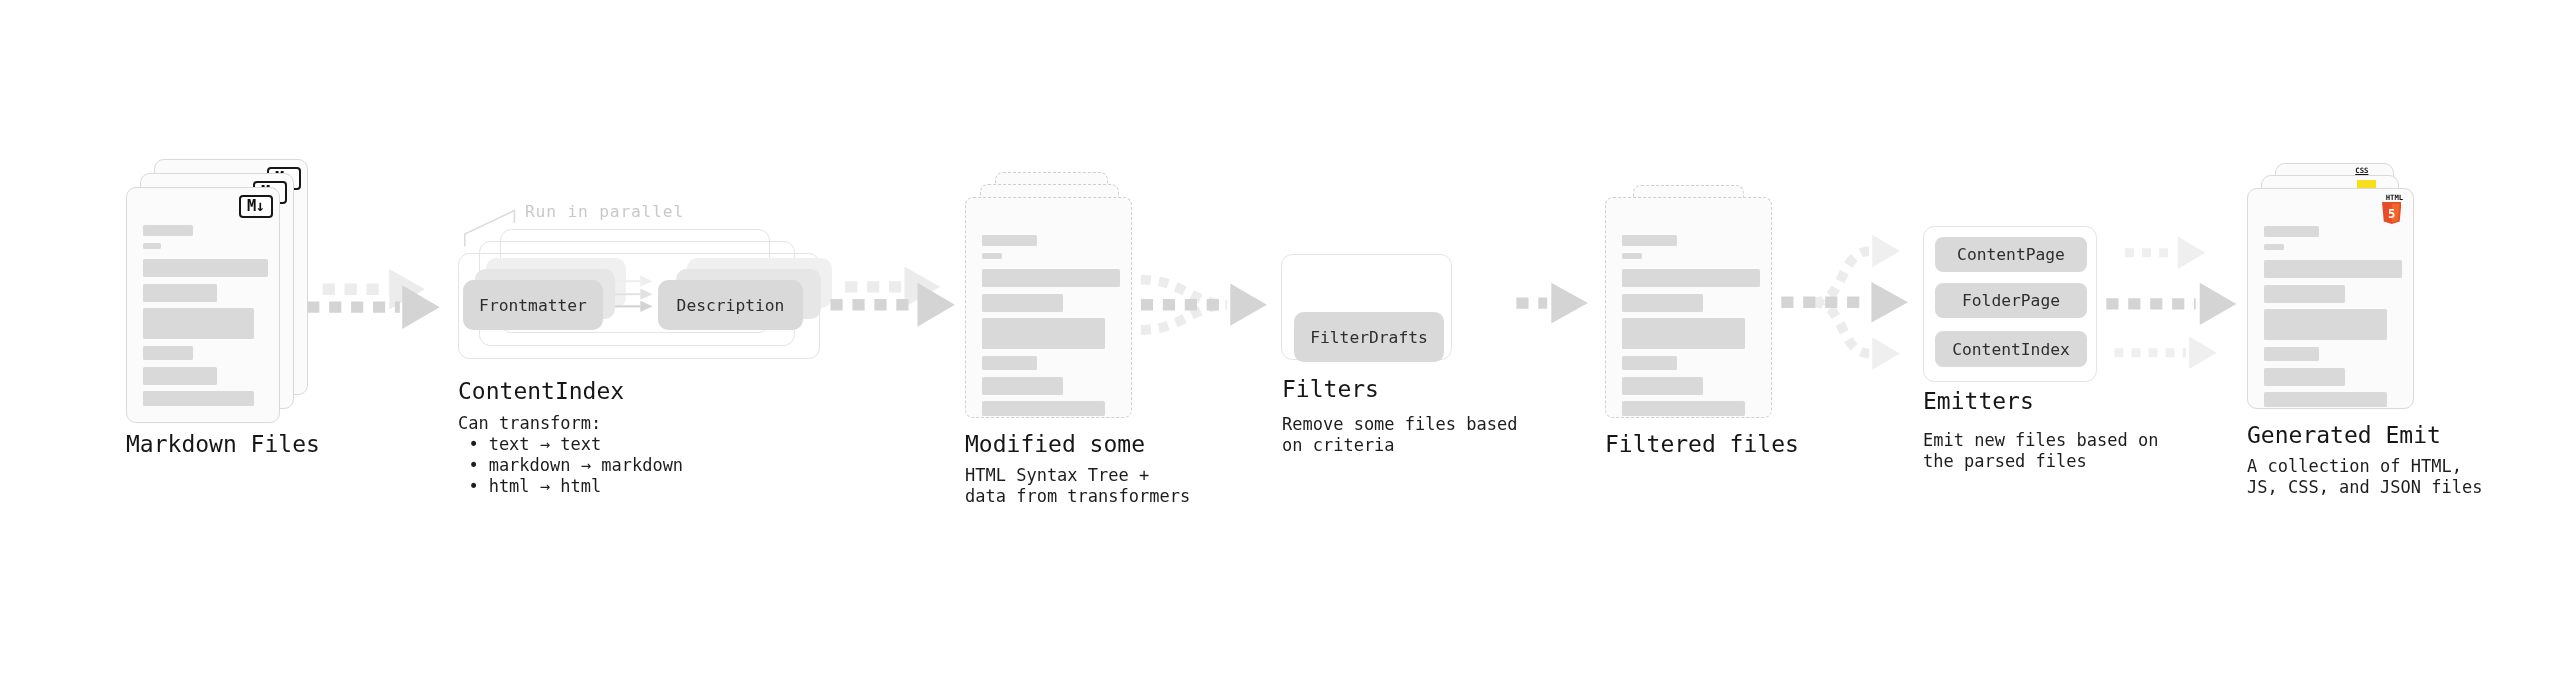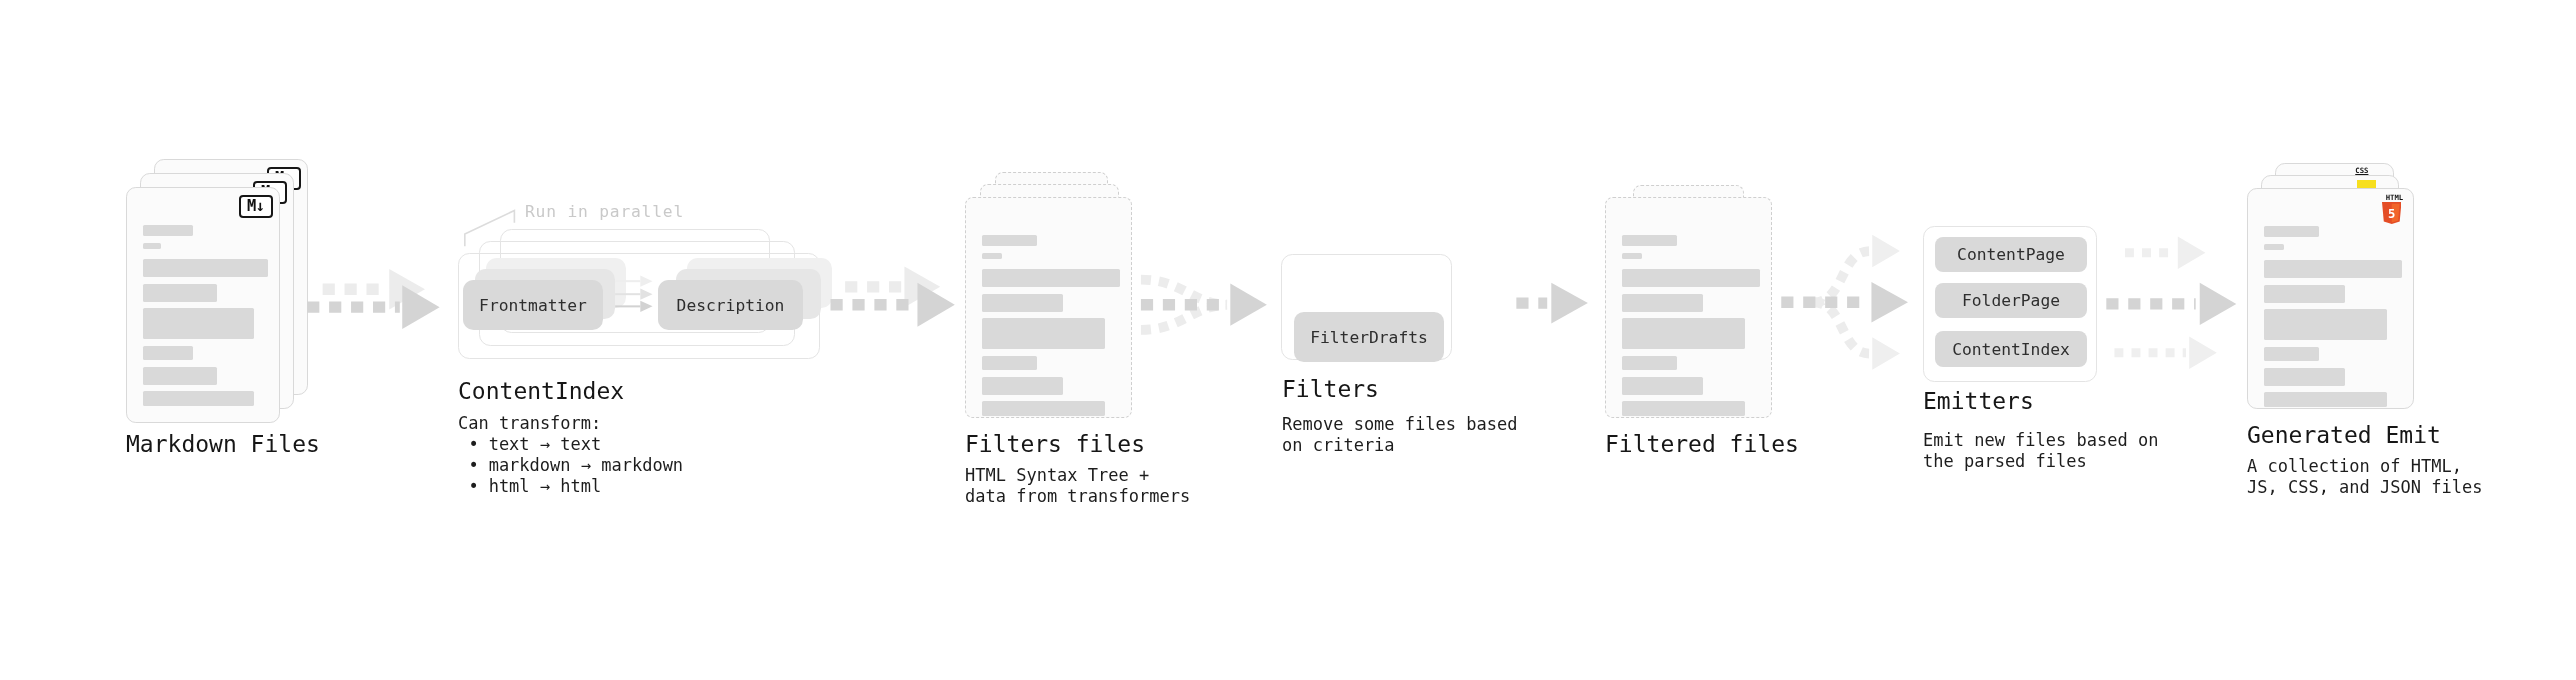--- a/index.html
+++ b/index.html
@@ -189,21 +189,21 @@
           <div class="sk-bar" style="width: 40%; height: 11.4px; margin-top: 0px;"></div>
           <div class="sk-bar" style="width: 14%; height: 6.5px; margin-top: 6.5px;"></div>
           <div class="sk-bar" style="width: 100%; height: 18px; margin-top: 9.8px;"></div>
           <div class="sk-bar" style="width: 59%; height: 18px; margin-top: 6.5px;"></div>
           <div class="sk-bar" style="width: 89%; height: 31px; margin-top: 6.5px;"></div>
           <div class="sk-bar" style="width: 40%; height: 14.6px; margin-top: 6.5px;"></div>
           <div class="sk-bar" style="width: 59%; height: 18px; margin-top: 6.5px;"></div>
           <div class="sk-bar" style="width: 89%; height: 14.6px; margin-top: 6.5px;"></div>
         </div>
     </div>
-    <div class="caption" style="left:965px;top:432px;">Filters files</div>
+    <div class="caption" style="left:965px;top:432px;">Modified some</div>
     <div class="desc" style="left:965px;top:465px;">
       <div>HTML Syntax Tree +</div>
       <div>data from transformers</div>
     </div>
   </div>
 
   <div class="group">
     <div class="outline-box solid-bg" style="left:1281px;top:254px;width:171px;height:106px;"></div>
     <div class="pill" style="left:1294px;top:280px;width:150px;height:50px;border-radius:9.8px;margin-top:32px;">
       <span>FilterDrafts</span>

